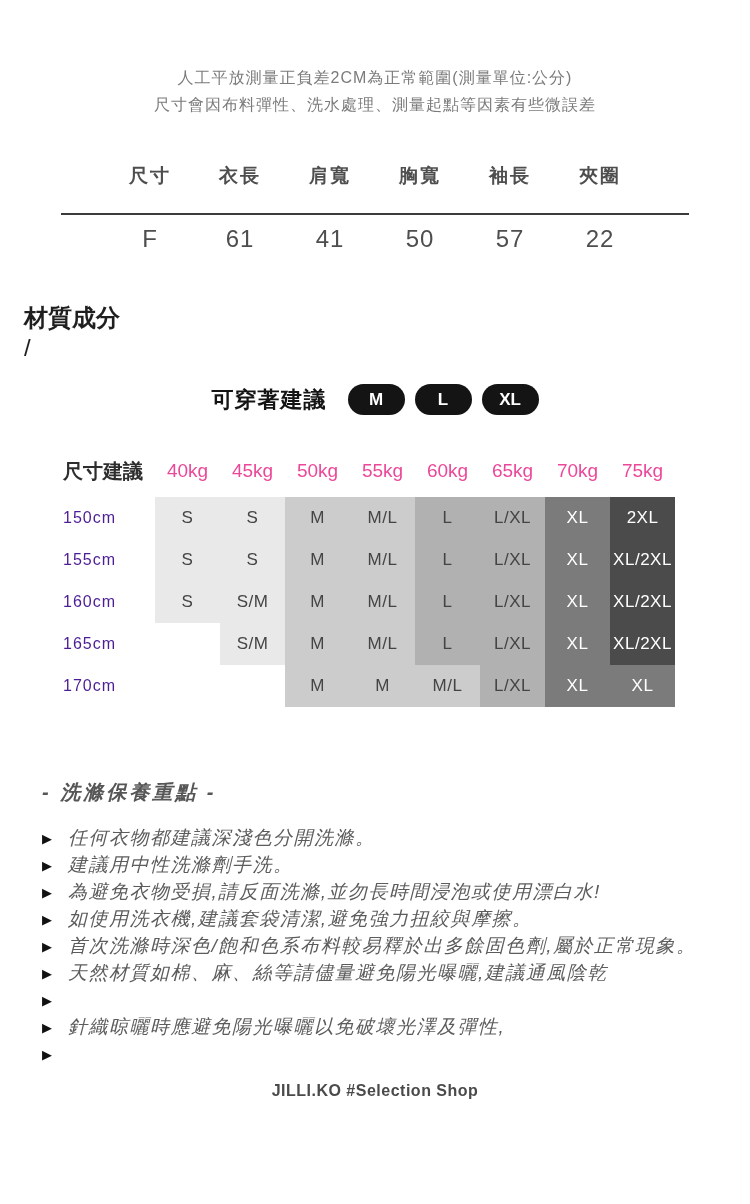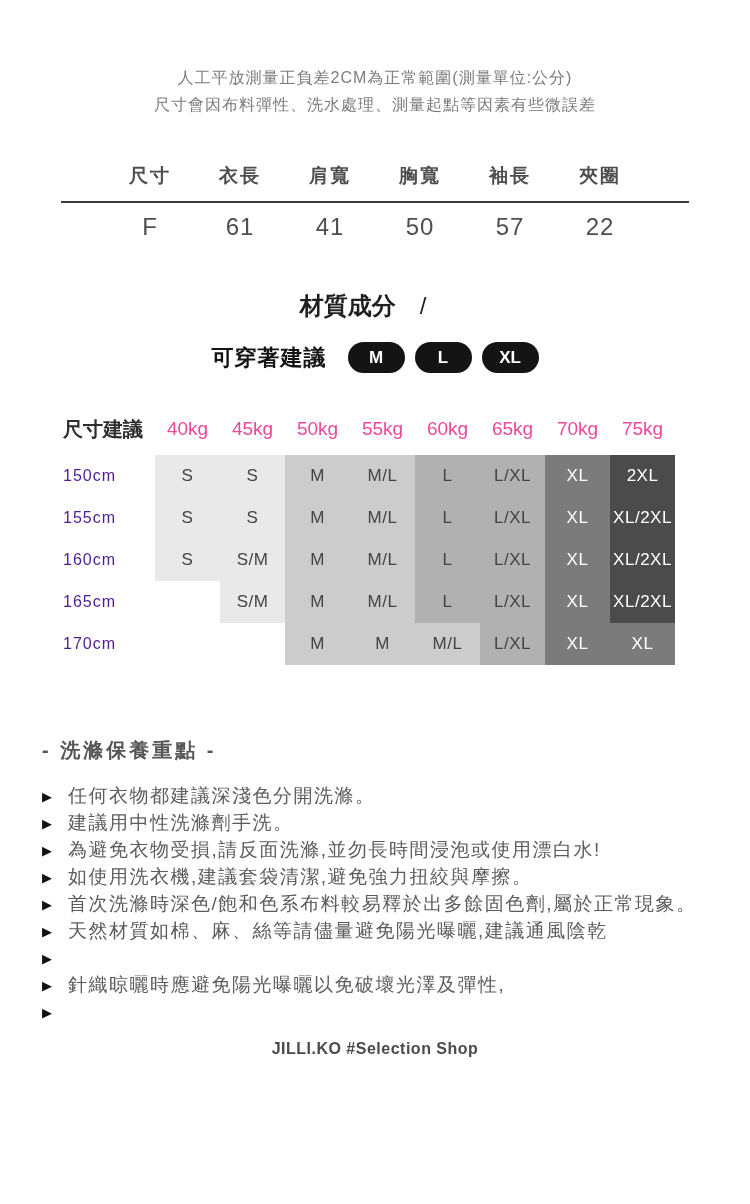--- a/index.html
+++ b/index.html
@@ -8,47 +8,47 @@
     width: 750px; height: 1204px;
     font-family: "Liberation Sans", "DejaVu Sans", sans-serif;
     color: #555; overflow: hidden; position: relative;
   }
 
   
   .top-note { margin-top: 64px; text-align: center; font-size: 16px; line-height: 27px; color: #7b7b7b; letter-spacing: 1px; }
 
   
   .m-table { width: 628px; margin: 45px auto 0; }
-  .m-head { display: flex; justify-content: center; padding-bottom: 12px; border-bottom: 2px solid #3c3c3c; }
+  .m-head { display: flex; justify-content: center; padding-bottom: 24px; border-bottom: 2px solid #3c3c3c; }
   .m-head .m-col { font-size: 19px; font-weight: 700; color: #4e4e4e; letter-spacing: 2px; }
   .m-vals { display: flex; justify-content: center; margin-top: 10px; }
   .m-vals .m-col { font-size: 24px; font-weight: 400; color: #4e4e4e; letter-spacing: 1px; }
   .m-col { width: 90px; text-align: center; }
 
   
-  .material { margin-top: 50px; display: flex; justify-content: center; align-items: baseline; font-size: 24px; line-height: 30px; font-weight: 600; color: #1f1f1f; }
+  .material { margin-top: 50px; display: flex; justify-content: center; align-items: baseline; font-size: 24px; line-height: 30px; font-weight: 600; color: #1f1f1f; flex-direction: column; }
   .material .sep { margin: 0 24px; font-weight: 400; }
 
   
   .fit { margin-top: 21px; display: flex; justify-content: center; align-items: center; }
   .fit-label { font-size: 22px; font-weight: 700; color: #141414; margin-right: 11px; letter-spacing: 1px; }
   .pill { width: 57px; height: 31px; margin-left: 10px; background: #141414; color: #fff; border-radius: 16px;
           display: flex; align-items: center; justify-content: center; font-size: 17px; font-weight: 700; }
 
   
   .sc { width: 612px; margin: 42px 0 0 63px; }
   .sc-head { display: flex; align-items: center; height: 28px; margin-bottom: 12px; }
   .sc-corner { width: 92px; font-size: 20px; font-weight: 700; color: #2d2d2d; }
   .sc-kg { width: 65px; text-align: center; font-size: 19px; color: #ec4899; }
   .sc-row { display: flex; height: 42px; }
   .sc-height { width: 92px; display: flex; align-items: center; font-size: 16px; color: #4c1d95; letter-spacing: 1px; }
   .sc-cell { width: 65px; display: flex; align-items: center; justify-content: center; font-size: 17px; letter-spacing: 0.5px; }
 
   
-  .care { margin: 72px 0 7px 42px; }
+  .care { margin: 72px 0 7px 42px; font-style: italic; }
   .care-heading { font-size: 20px; font-weight: 700; color: #565656; letter-spacing: 3px; line-height: 26px; }
   .care-list { margin-top: 20px; }
   .care-item { display: flex; }
   .bullet { width: 26px; flex: 0 0 26px; font-size: 13px; color: #111; line-height: 26px; padding-top: 1px; }
   .care-lines { font-size: 19px; line-height: 26px; color: #5c5c5c; letter-spacing: 1.5px; }
 
   
   .footer { margin-top: 14px; text-align: center; font-size: 16px; font-weight: 700; color: #4a4a4a; letter-spacing: 0.5px; }
 </style>
 </head>

